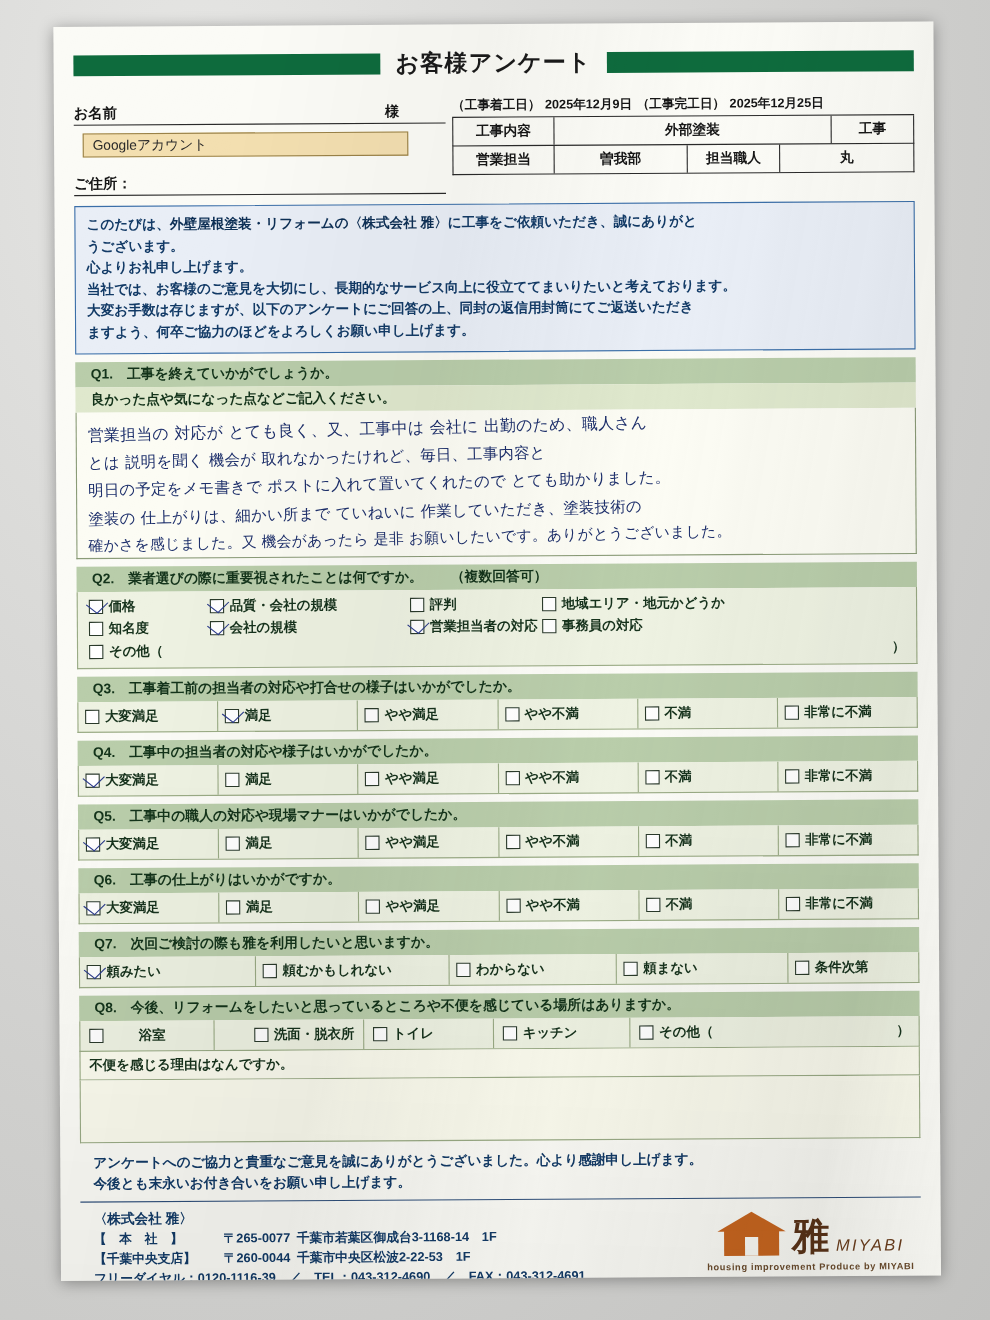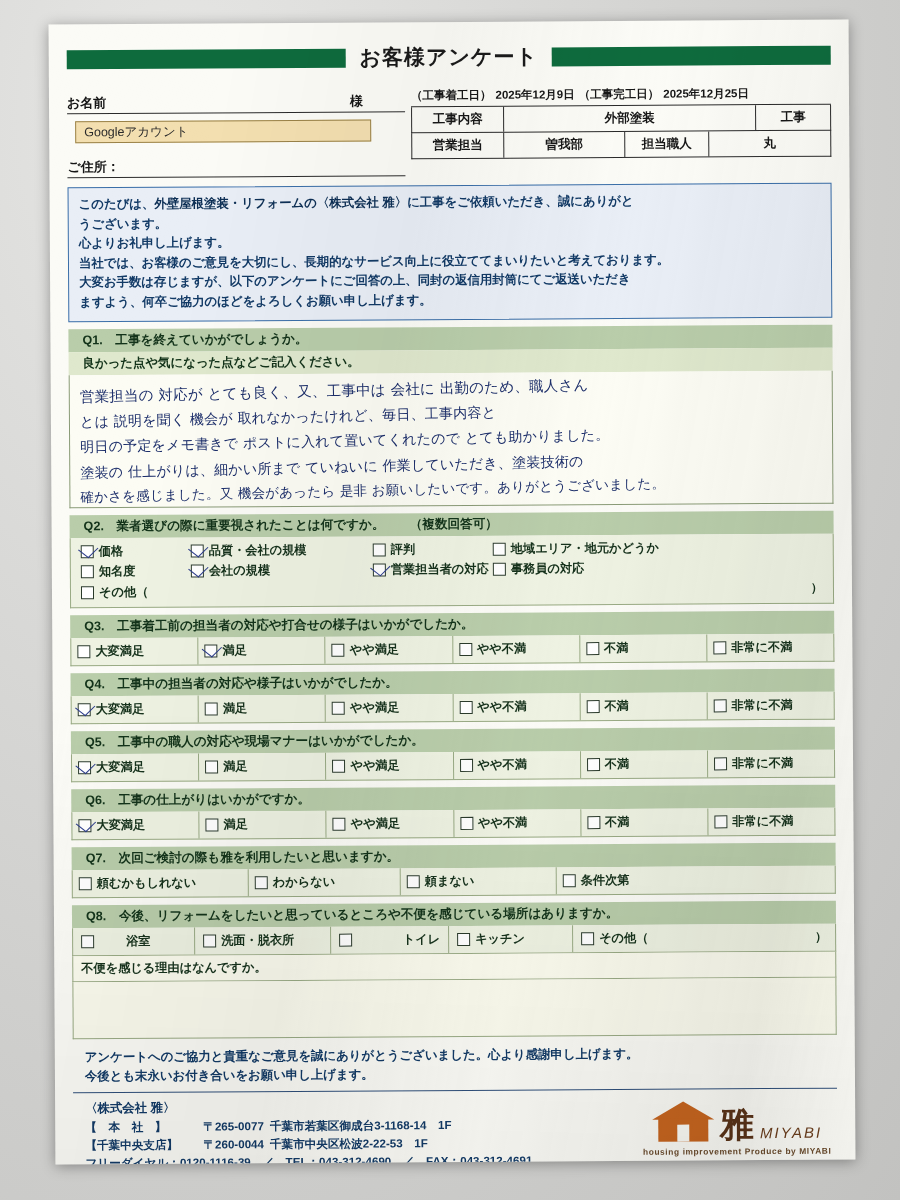--- a/index.html
+++ b/index.html
@@ -285,22 +285,22 @@
     padding: 5px 8px;
     font-size: 12.2px;
     font-weight: bold;
     color: #16321c;
     display: flex;
     align-items: center;
     gap: 5px;
     box-sizing: border-box;
   }
   .q8row .w1 { width: 122px; gap: 32px; }
-  .q8row .w2 { width: 136px; }
-  .q8row .w3 { width: 118px; justify-content: space-between; }
+  .q8row .w2 { width: 136px; justify-content: flex-end; }
+  .q8row .w3 { width: 118px; }
   .q8row .w4 { width: 124px; }
   .q8row .w5 { flex: 1; border-right: none; justify-content: space-between; }
   .q8reason {
     border: 1.4px solid #9aab85;
     border-top: none;
     background: #fbfbee;
     font-size: 12.2px;
     font-weight: bold;
     color: #16321c;
     padding: 4px 8px;
@@ -613,20 +613,24 @@
           <span>不満</span>
         </div>
       <div class="opt">
           <span class="box"></span>
           <span>非常に不満</span>
         </div>
     </div>
 
     <div class="qhead">Q7.　次回ご検討の際も雅を利用したいと思いますか。</div>
     <div class="scale-row q7">
+      <div class="opt o1">
+          <span class="box checked"></span>
+          <span>頼みたい</span>
+        </div>
       <div class="opt o2">
           <span class="box"></span>
           <span>頼むかもしれない</span>
         </div>
       <div class="opt o3">
           <span class="box"></span>
           <span>わからない</span>
         </div>
       <div class="opt o4">
           <span class="box"></span>

